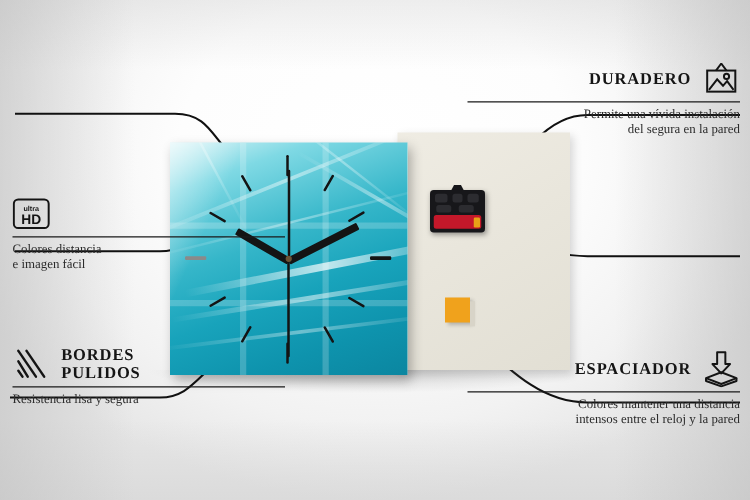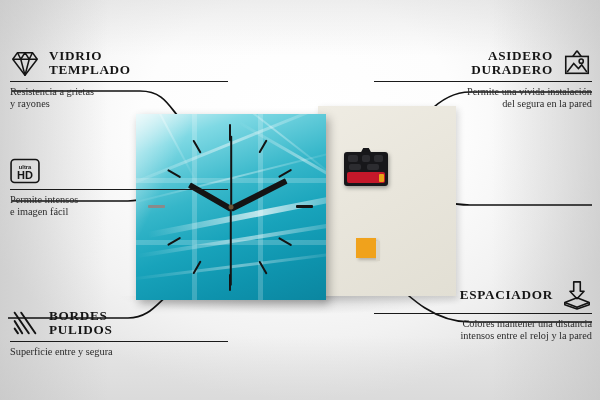--- a/index.html
+++ b/index.html
@@ -29,21 +29,21 @@
   .ftitle .l2{display:block;}
   .feat.left .ftitle{text-align:left;}
   .feat.right .ftitle{text-align:right;}
   .frule{height:0;border-top:1.3px solid #1a1a1a;margin:3px 0 4px 0;width:100%;}
   .fdesc{font-size:10.3px;line-height:12.2px;color:#2b2b2b;}
   .fdesc .l2{display:block;}
 
   
   #f-vidrio{top:48px;}
   #f-impresion{top:156px;}
-  #f-bordes{top:276px;margin-top:32px;}
+  #f-bordes{top:276px;}
   #f-asidero{top:48px;}
   #f-mecanismo{top:162px;}
   #f-espaciador{top:280px;}
 
   
   #wires{position:absolute;left:0;top:0;width:600px;height:400px;}
 
   
   #photo{position:absolute;left:136px;top:106px;width:320px;height:196px;}
   
@@ -166,53 +166,32 @@
           <div id="bat-tip"></div>
         </div>
       </div>
     </div>
 
     <div id="foam">
       <div id="foam-side"></div>
     </div>
   </div>
 
-  <div class="feat left" id="f-vidrio">
-    <div class="fhead">
-      <svg class="ficon" viewBox="0 0 32 32">
-        <g fill="none" stroke="#141414" stroke-width="1.6" stroke-linejoin="round">
-          <path d="M3 12 L29 12 L16 29 Z"></path>
-          <path d="M3 12 L8 5 L24 5 L29 12"></path>
-          <path d="M8 5 L11.5 12 L16 5 L20.5 12 L24 5"></path>
-          <path d="M11.5 12 L16 29 L20.5 12"></path>
-        </g>
-      </svg>
-      <div class="ftitle">
-        <span>VIDRIO</span>
-        <span class="l2">TEMPLADO</span>
-      </div>
-    </div>
-    <div class="frule"></div>
-    <div class="fdesc">
-      <span>Resistencia a grietas</span>
-      <span class="l2">y rayones</span>
-    </div>
-  </div>
 
   <div class="feat left" id="f-impresion">
     <div class="fhead">
       <svg class="ficon" viewBox="0 0 34 30">
         <rect x="1.2" y="2" width="31.6" height="26" rx="4" fill="none" stroke="#141414" stroke-width="1.8"></rect>
         <text x="17" y="12.5" text-anchor="middle" font-family="Liberation Sans, sans-serif" font-size="6.5" font-weight="bold" fill="#141414">ultra</text>
         <text x="17" y="24" text-anchor="middle" font-family="Liberation Sans, sans-serif" font-size="12.5" font-weight="bold" fill="#141414">HD</text>
       </svg>
     </div>
     <div class="frule"></div>
     <div class="fdesc">
-      <span>Permite intensos</span>
+      <span>Colores distancia</span>
       <span class="l2">e imagen fácil</span>
     </div>
   </div>
 
   <div class="feat left" id="f-bordes">
     <div class="fhead">
       <svg class="ficon" viewBox="0 0 32 32">
         <g stroke="#141414" stroke-width="2.1" stroke-linecap="round">
           <path d="M5 5 L20 27"></path>
             <path d="M12 5 L27 27"></path>
@@ -220,37 +199,36 @@
             <path d="M5 22 L8.5 27"></path>
         </g>
       </svg>
       <div class="ftitle">
         <span>BORDES</span>
         <span class="l2">PULIDOS</span>
       </div>
     </div>
     <div class="frule"></div>
     <div class="fdesc">
-      <span>Superficie entre y segura</span>
+      <span>Resistencia lisa y segura</span>
       <span class="l2"></span>
     </div>
   </div>
 
   <div class="feat right" id="f-asidero">
     <div class="fhead">
       <svg class="ficon" viewBox="0 0 32 32">
         <g fill="none" stroke="#141414" stroke-width="1.7">
           <path d="M16 3 L11.5 9 M16 3 L20.5 9"></path>
           <rect x="4" y="9" width="24" height="18"></rect>
           <path d="M5.5 25.5 L12.5 16.5 L17.5 22 L21 18 L26.5 25.5"></path>
           <circle cx="20.5" cy="14" r="2.2"></circle>
         </g>
       </svg>
       <div class="ftitle">
-        <span>ASIDERO</span>
         <span class="l2">DURADERO</span>
       </div>
     </div>
     <div class="frule"></div>
     <div class="fdesc">
       <span>Permite una vívida instalación</span>
       <span class="l2">del segura en la pared</span>
     </div>
   </div>
 

